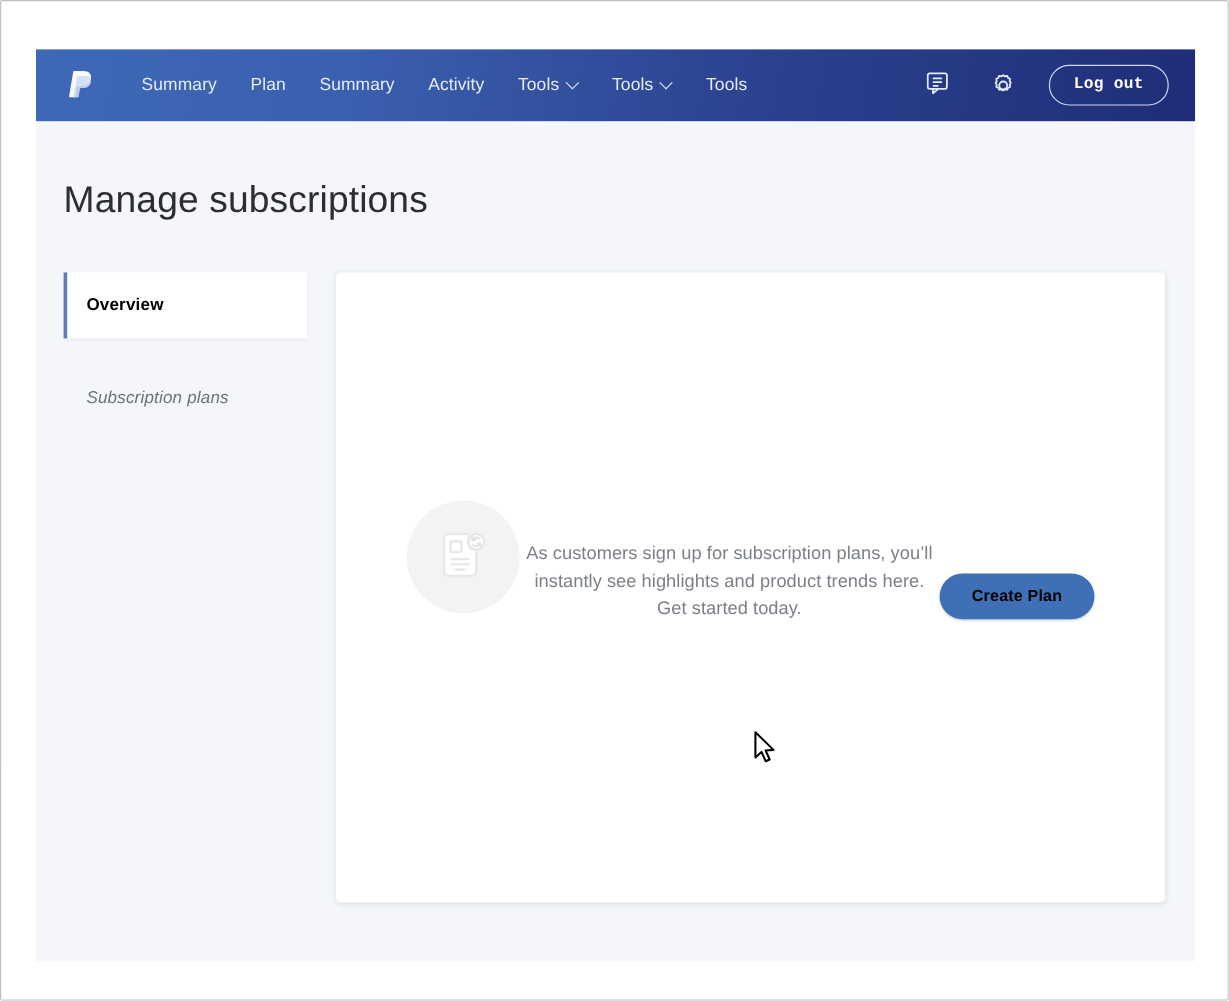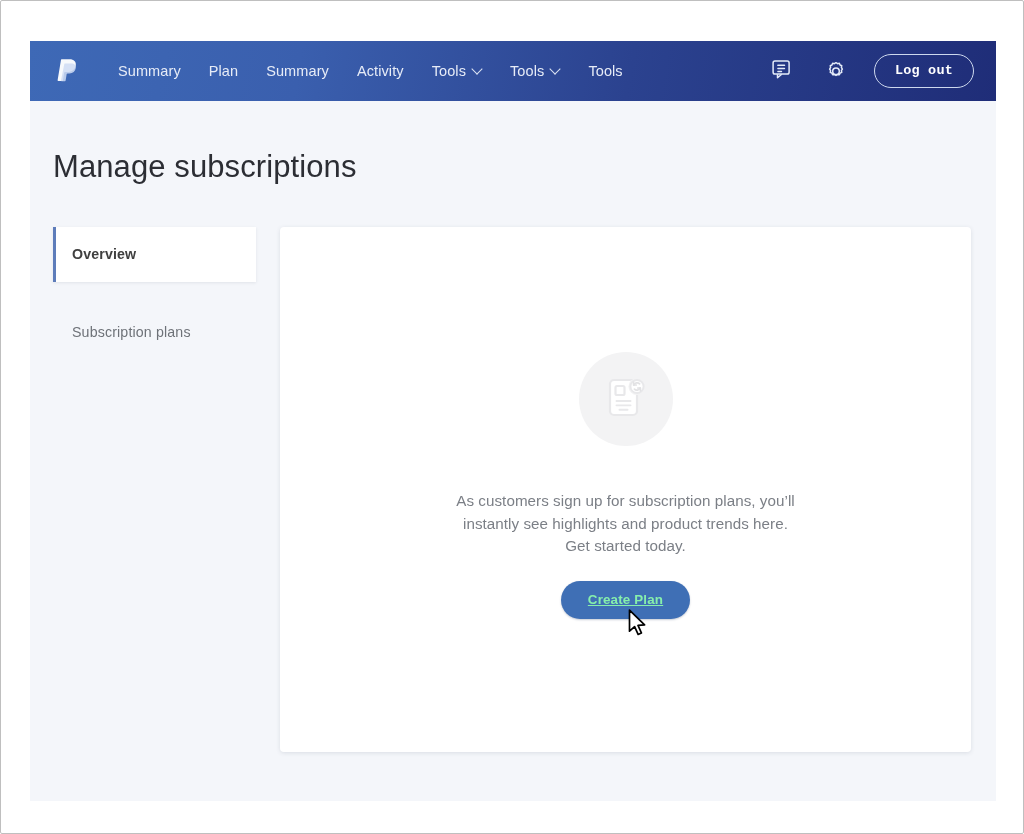--- a/index.html
+++ b/index.html
@@ -143,44 +143,43 @@
     color: #6e7278;
     padding: 19px 0 19px 16px;
     border-left: 3px solid transparent;
     cursor: pointer;
     letter-spacing: .15px;
     line-height: 1.2;
   }
   .side-item.active {
     background: #ffffff;
     border-left: 3px solid #5d7cba;
-    color: #404040;
+    color: #000000;
     font-weight: bold;
     box-shadow: 0 1px 3px rgba(60,70,90,.10);
   }
-  .side-item.spacer-top { margin-top: 23px; }
+  .side-item.spacer-top { margin-top: 23px; font-style: italic; }
   .side-item.spacer-top2 { margin-top: 8px; }
 
   
   #card {
     flex: 1;
     margin-left: 24px;
     background: #ffffff;
     border-radius: 4px;
     box-shadow: 0 1px 4px rgba(50,60,85,.13);
     height: 525px;
     display: flex;
     flex-direction: column;
     align-items: center;
     justify-content: center;
   }
 
   #empty-state {
     display: flex;
-    flex-direction: column;
     align-items: center;
     margin-top: -8px;
     justify-content: space-between;
   }
 
   #empty-illustration {
     width: 94px;
     height: 94px;
     border-radius: 50%;
     background: #f3f3f4;
@@ -195,31 +194,30 @@
     font-size: 15.2px;
     line-height: 22.8px;
     color: #7b7f86;
     max-width: 350px;
     letter-spacing: .05px;
   }
 
   #create-plan-btn {
     margin-top: 23px;
     background: #3f6fb5;
-    color: #86efac;
+    color: #000000;
     border: none;
     border-radius: 20px;
     font-size: 13.4px;
     font-weight: bold;
     letter-spacing: .15px;
     padding: 11px 27px 12px;
     cursor: pointer;
     font-family: "Liberation Sans", sans-serif;
     box-shadow: 0 1px 2px rgba(30,50,90,.25);
-    text-decoration: underline;
   }
 
   
   #cursor {
     position: absolute;
     left: 627px;
     top: 608px;
     width: 22px;
     height: 30px;
     pointer-events: none;

